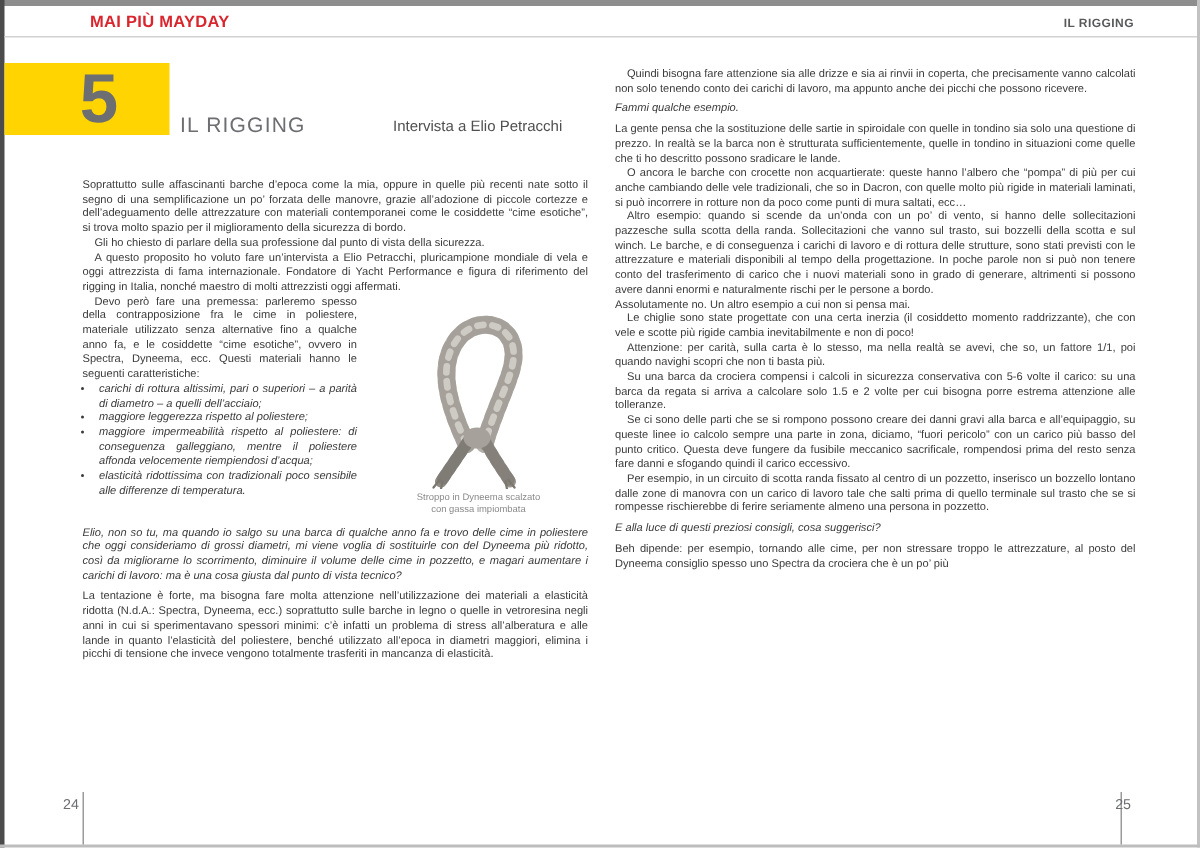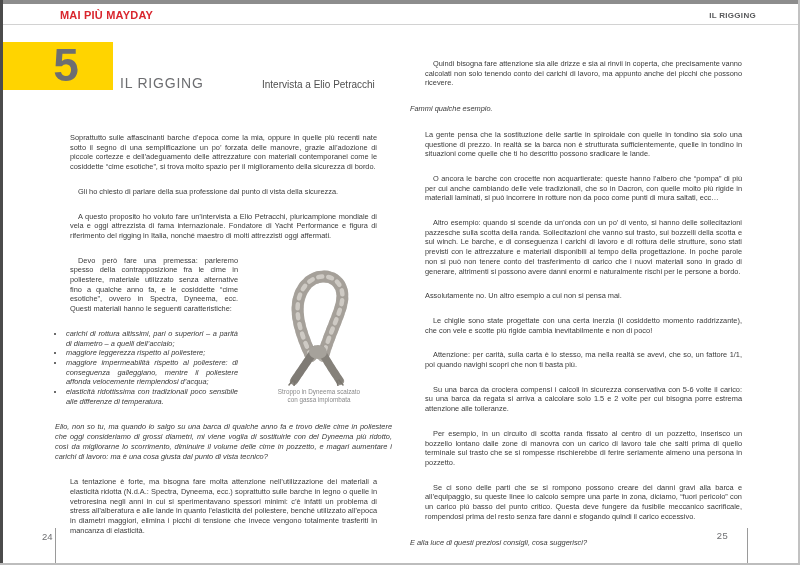--- a/index.html
+++ b/index.html
@@ -25,39 +25,39 @@
   .chapter-number{display:block;font-size:46px;font-weight:bold;color:#6d6e71;
     line-height:46px;text-align:center;padding-left:16px;}
   .chapter-title{position:absolute;left:120px;top:75px;font-size:14px;color:#6d6e71;
     letter-spacing:.8px;}
   .chapter-subtitle{position:absolute;left:262px;top:79px;font-size:10px;color:#4f4f4f;}
 
   
   .body-col{position:absolute;font-size:7.4px;line-height:9.7px;text-align:justify;color:#3a3a3a;}
   .col-left{left:55px;top:118px;width:337px;}
   .col-right{left:410px;top:44px;width:347px;}
-  .body-col p{margin:15px;}
+  .body-col p{margin:0;}
   .body-col p.ind{text-indent:8px;}
-  .body-col p.qa{font-style:italic;margin:16px 0;}
+  .body-col p.qa{font-style:italic;margin:4px 0;}
   .body-col ul{margin:0;padding:0 0 0 10px;list-style:disc outside;font-style:italic;}
   .body-col li{margin:0;padding-left:1px;}
 
   
   .figure{float:right;width:146px;margin:4px 0 2px 8px;text-align:center;}
   .figure svg{display:block;margin:0 auto;}
   .figure-caption{font-size:6.3px;line-height:8px;color:#8a8a8a;width:86px;margin:2px auto 0;text-align:center;}
   .clear{clear:both;}
 
   
   .folio-bar{position:absolute;width:1px;height:35px;top:528px;background:#9a9a9a;}
   .folio-bar.left{left:55px;}
   .folio-bar.right{left:747px;}
   .folio-number{position:absolute;top:531px;font-size:9.5px;color:#6d6e71;}
   .folio-number.left{left:42px;}
-  .folio-number.right{right:72px;font-family:Liberation Mono, monospace;}
+  .folio-number.right{right:46px;}
 </style>
 </head>
 <body>
 
 <div class="frame-top"></div>
 <div class="frame-left"></div>
 <div class="frame-right"></div>
 <div class="frame-bottom"></div>
 
 <div class="running-head-left">MAI PIÙ MAYDAY</div>
@@ -106,22 +106,22 @@
 <div class="body-col col-right">
   <p class="ind">Quindi bisogna fare attenzione sia alle drizze e sia ai rinvii in coperta, che precisamente vanno calcolati non solo tenendo conto dei carichi di lavoro, ma appunto anche dei picchi che possono ricevere.</p>
   <p class="qa">Fammi qualche esempio.</p>
   <p>La gente pensa che la sostituzione delle sartie in spiroidale con quelle in tondino sia solo una questione di prezzo. In realtà se la barca non è strutturata sufficientemente, quelle in tondino in situazioni come quelle che ti ho descritto possono sradicare le lande.</p>
   <p class="ind">O ancora le barche con crocette non acquartierate: queste hanno l’albero che “pompa” di più per cui anche cambiando delle vele tradizionali, che so in Dacron, con quelle molto più rigide in materiali laminati, si può incorrere in rotture non da poco come punti di mura saltati, ecc…</p>
   <p class="ind">Altro esempio: quando si scende da un’onda con un po’ di vento, si hanno delle sollecitazioni pazzesche sulla scotta della randa. Sollecitazioni che vanno sul trasto, sui bozzelli della scotta e sul winch. Le barche, e di conseguenza i carichi di lavoro e di rottura delle strutture, sono stati previsti con le attrezzature e materiali disponibili al tempo della progettazione. In poche parole non si può non tenere conto del trasferimento di carico che i nuovi materiali sono in grado di generare, altrimenti si possono avere danni enormi e naturalmente rischi per le persone a bordo.</p>
   <p>Assolutamente no. Un altro esempio a cui non si pensa mai.</p>
   <p class="ind">Le chiglie sono state progettate con una certa inerzia (il cosiddetto momento raddrizzante), che con vele e scotte più rigide cambia inevitabilmente e non di poco!</p>
   <p class="ind">Attenzione: per carità, sulla carta è lo stesso, ma nella realtà se avevi, che so, un fattore 1/1, poi quando navighi scopri che non ti basta più.</p>
   <p class="ind">Su una barca da crociera compensi i calcoli in sicurezza conservativa con 5-6 volte il carico: su una barca da regata si arriva a calcolare solo 1.5 e 2 volte per cui bisogna porre estrema attenzione alle tolleranze.</p>
+  <p class="ind">Se ci sono delle parti che se si rompono possono creare dei danni gravi alla barca e all’equipaggio, su queste linee io calcolo sempre una parte in zona, diciamo, “fuori pericolo” con un carico più basso del punto critico. Questa deve fungere da fusibile meccanico sacrificale, rompendosi prima del resto senza fare danni e sfogando quindi il carico eccessivo.</p>
   <p class="ind">Per esempio, in un circuito di scotta randa fissato al centro di un pozzetto, inserisco un bozzello lontano dalle zone di manovra con un carico di lavoro tale che salti prima di quello terminale sul trasto che se si rompesse rischierebbe di ferire seriamente almeno una persona in pozzetto.</p>
-  <p class="ind">Se ci sono delle parti che se si rompono possono creare dei danni gravi alla barca e all’equipaggio, su queste linee io calcolo sempre una parte in zona, diciamo, “fuori pericolo” con un carico più basso del punto critico. Questa deve fungere da fusibile meccanico sacrificale, rompendosi prima del resto senza fare danni e sfogando quindi il carico eccessivo.</p>
   <p class="qa">E alla luce di questi preziosi consigli, cosa suggerisci?</p>
   <p>Beh dipende: per esempio, tornando alle cime, per non stressare troppo le attrezzature, al posto del Dyneema consiglio spesso uno Spectra da crociera che è un po’ più</p>
 </div>
 
 <div class="folio-bar left"></div>
 <div class="folio-number left">24</div>
 <div class="folio-bar right"></div>
 <div class="folio-number right">25</div>
 
 </body></html>

